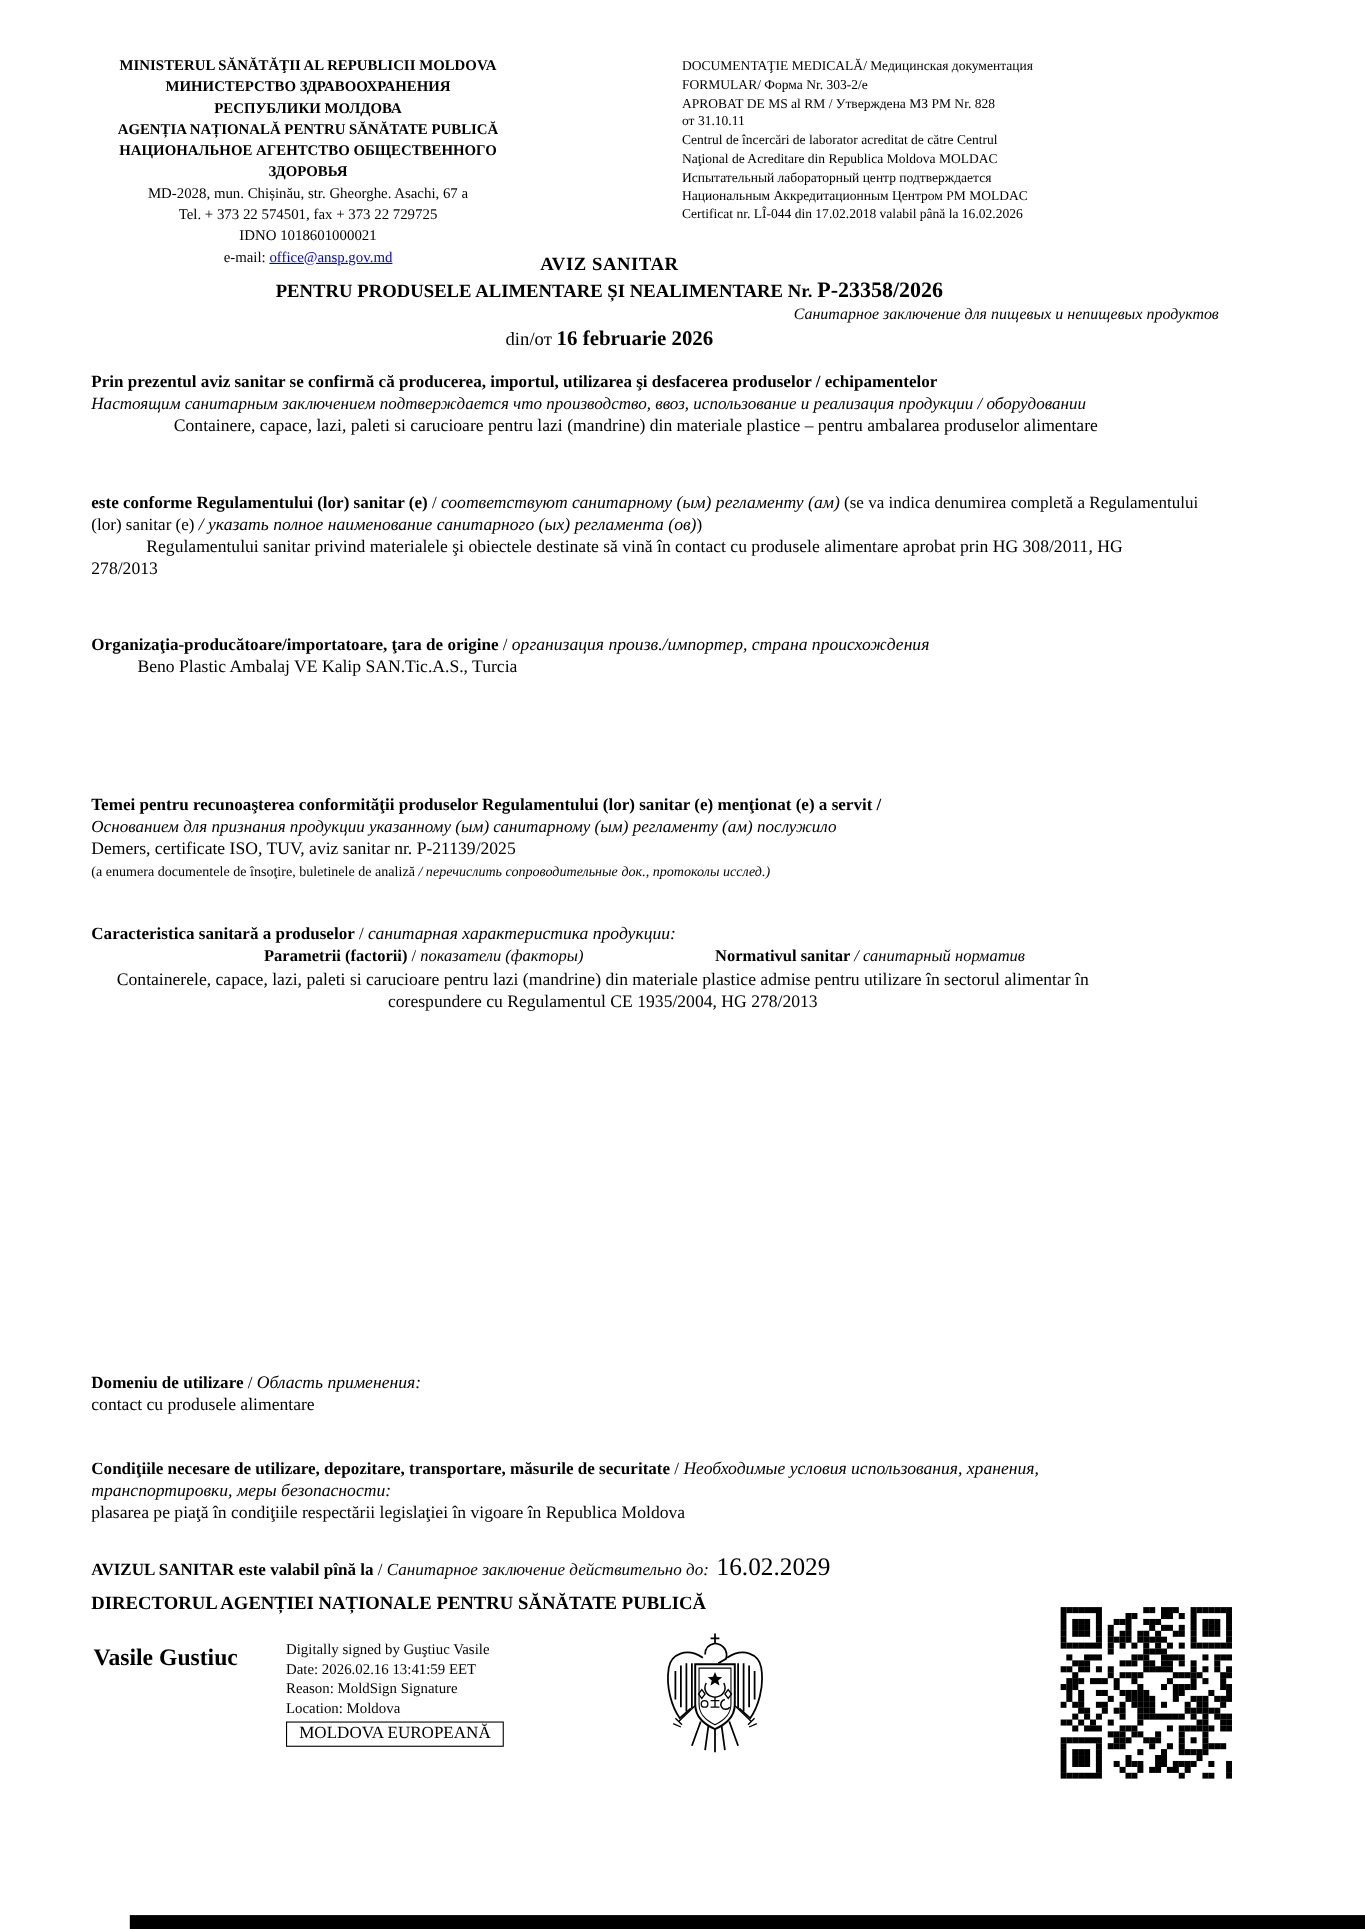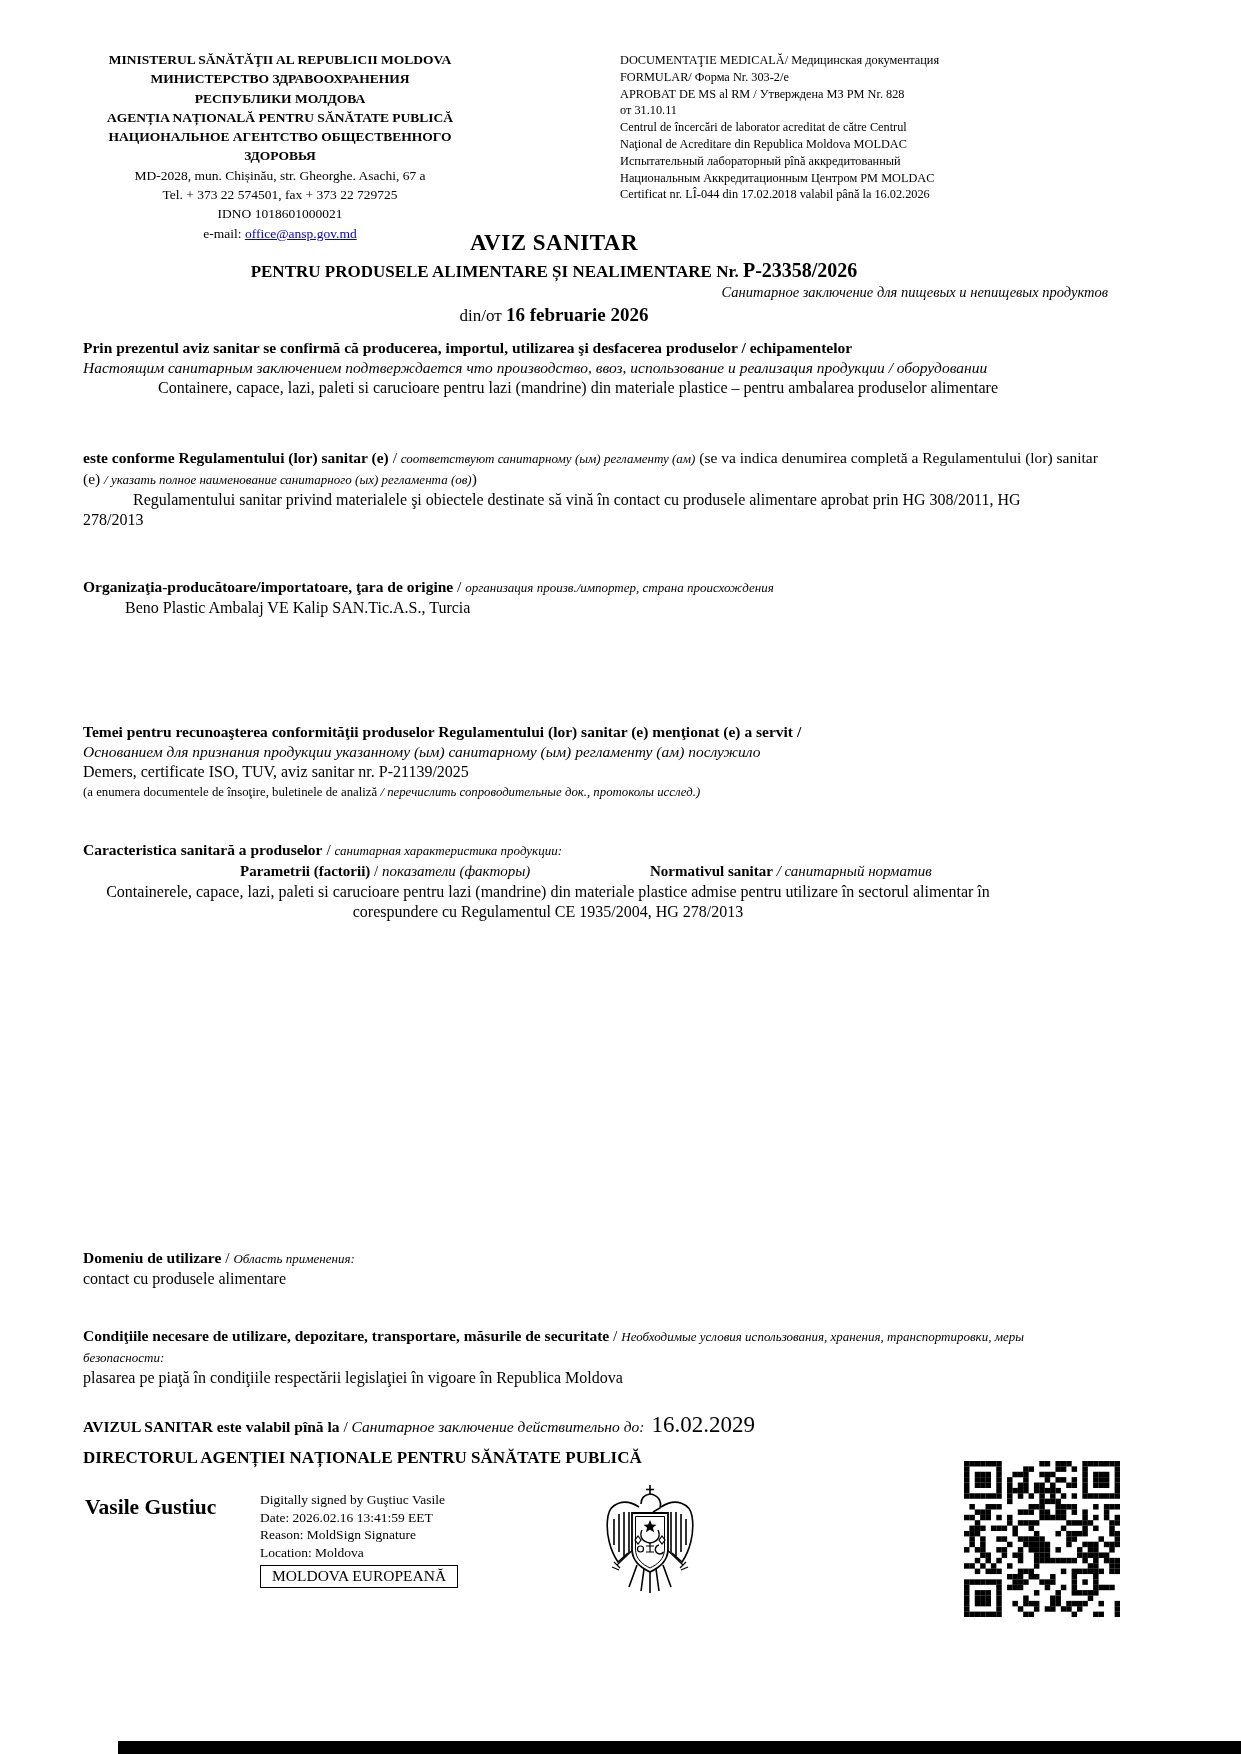--- a/index.html
+++ b/index.html
@@ -9,30 +9,30 @@
   .it{font-style:italic;}
   p{margin:0;}
   
   .hdr-left{position:absolute;left:78px;top:50px;width:404px;text-align:center;
             font-size:13.5px;line-height:19.3px;}
   .hdr-left .bold-line{font-weight:bold;}
   .email{color:#0000CC;text-decoration:underline;cursor:pointer;}
   .hdr-right{position:absolute;left:620px;top:52px;width:565px;font-size:12.3px;line-height:16.8px;}
   
   .title{position:absolute;left:0;top:230px;width:1108px;text-align:center;}
-  .t1{font-size:23px;font-weight:bold;letter-spacing:.5px;}
+  .t1{font-size:17px;font-weight:bold;letter-spacing:.5px;}
   .t2{font-size:17px;font-weight:bold;margin-top:3px;}
   .t2 .num{font-size:20px;}
   .t3{font-size:14.5px;font-style:italic;margin-top:2px;text-align:right;}
   .t4{font-size:17px;margin-top:3px;}
   .t4 .date{font-weight:bold;font-size:19px;}
   
   .sec{position:absolute;left:83px;width:1015px;font-size:15px;line-height:20px;}
   .lbl{font-size:15.5px;}
-  .lbl .it{font-size:13px;}
+  .lbl .it{font-size:16px;}
   .val{font-size:16px;}
   .ind75{text-indent:75px;width:1000px;}
   .ind50{text-indent:50px;width:940px;}
   .ind42{text-indent:42px;}
   .note{font-size:12.8px;}
   .w930{width:930px;text-align:center;}
   .w950{width:950px;}
   .cols{position:relative;height:21px;}
   .col1{position:absolute;left:157px;white-space:nowrap;}
   .col2{position:absolute;left:567px;white-space:nowrap;}
@@ -64,21 +64,21 @@
     <div><span>e-mail: </span><a class="email">office@ansp.gov.md</a></div>
   </div>
 
   <div class="hdr-right">
     <div>DOCUMENTAŢIE MEDICALĂ/ Медицинская документация</div>
     <div>FORMULAR/ Форма  Nr. 303-2/e</div>
     <div>APROBAT DE MS al RM / Утверждена МЗ РМ  Nr. 828</div>
     <div>от  31.10.11</div>
     <div>Centrul de  încercări de laborator acreditat de către Centrul</div>
     <div>Naţional  de  Acreditare din Republica Moldova  MOLDAC</div>
-    <div>Испытательный лабораторный pînă аккредитованный</div>
+    <div>Испытательный лабораторный центр подтверждается</div>
     <div>Национальным Аккредитационным Центром РМ  MOLDAC</div>
     <div>Certificat nr. LÎ-044  din  17.02.2018 valabil până la 16.02.2026</div>
   </div>
 
   <div class="title">
     <div class="t1">AVIZ SANITAR</div>
     <div class="t2"><span>PENTRU PRODUSELE ALIMENTARE ȘI NEALIMENTARE Nr. </span><span class="num">P-23358/2026</span></div>
     <div class="t3">Санитарное заключение для пищевых и непищевых продуктов</div>
     <div class="t4"><span>din/от </span><span class="date">16 februarie 2026</span></div>
   </div>

